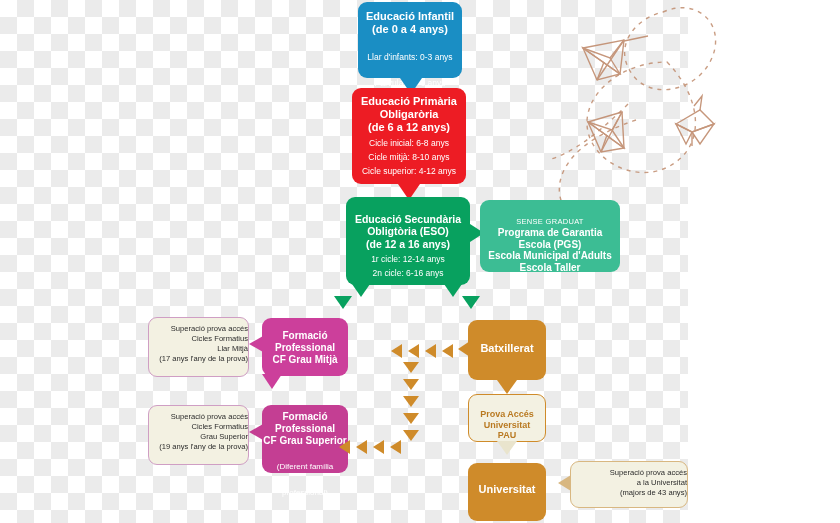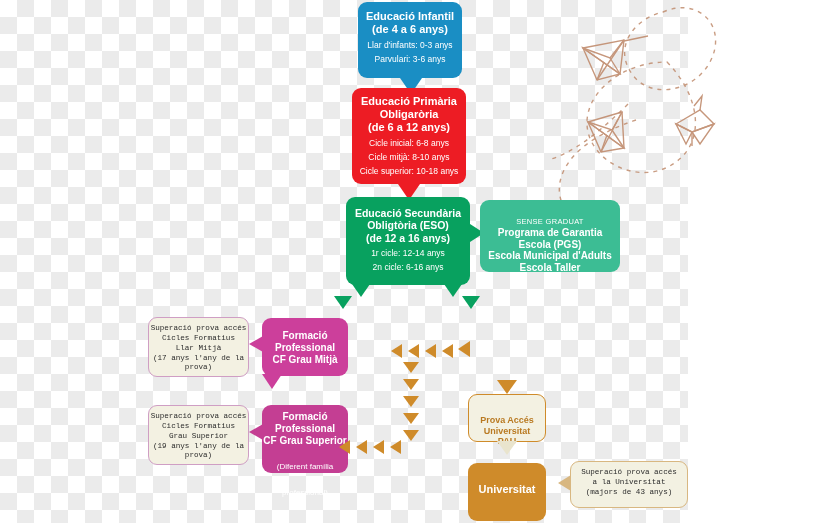--- a/index.html
+++ b/index.html
@@ -20,42 +20,42 @@
   .node {
     position:absolute;
     box-sizing:border-box;
     text-align:center;
     line-height:1.18;
     color:#ffffff;
   }
   .node .ttl { font-weight:bold; display:block; }
   .node .sub { display:block; }
   .callout {
-    position:absolute; box-sizing:border-box; text-align:center;
-    background:#f3f1e2; color:#2b2b2b; line-height:1.3;font-family:Liberation Mono, monospace;
+    position:absolute; box-sizing:border-box; text-align:right;
+    background:#f3f1e2; color:#2b2b2b; line-height:1.3;
   }
 
   
   #box-infantil{
     left:358px; top:2px; width:104px; height:76px;
     background:#1a8ec4; border-radius:9px; padding-top:8px;
   }
   #box-infantil .ttl{ font-size:11px; }
-  #box-infantil .sub{ font-size:8.5px; margin-top:4px; }
+  #box-infantil .sub{ font-size:8.5px; margin-top:16px; }
 
   #box-primaria{
     left:352px; top:88px; width:114px; height:96px;
     background:#ed1c24; border-radius:9px; padding-top:7px;
   }
   #box-primaria .ttl{ font-size:11px; }
   #box-primaria .sub{ font-size:8.5px; margin-top:4px; }
 
   #box-eso{
     left:346px; top:197px; width:124px; height:88px;
-    background:#08a15f; border-radius:9px; padding-top:10px;
+    background:#08a15f; border-radius:9px; padding-top:16px;
   }
   #box-eso .ttl{ font-size:10.5px; }
   #box-eso .sub{ font-size:8.5px; margin-top:4px; }
 
   #box-pgs{
     left:480px; top:200px; width:140px; height:72px;
     background:#3cbd94; border-radius:9px; padding-top:18px;
   }
   #box-pgs .lead{ display:block; font-size:7.5px; letter-spacing:.3px; }
   #box-pgs .ttl{ font-size:10px; margin-top:0; }
@@ -81,21 +81,21 @@
 
   #box-universitat{
     left:468px; top:463px; width:78px; height:58px;
     background:#cf8b2a; border-radius:9px; padding-top:20px;
   }
   #box-universitat .ttl{ font-size:11px; }
 
   #box-pau{
     left:468px; top:394px; width:78px; height:48px;
     background:#f3f1e2; border:1.5px solid #cf8b2a; border-radius:9px;
-    padding-top:20px; color:#b97a22;
+    padding-top:14px; color:#b97a22;
   }
   #box-pau .ttl{ font-size:9px; font-weight:bold; }
 
   
   #cal-mitja{ left:148px; top:317px; width:101px; height:60px;
     border:1.5px solid #cf9ec4; border-radius:9px; padding-top:6px; font-size:7.6px; }
   #cal-superior{ left:148px; top:405px; width:101px; height:60px;
     border:1.5px solid #cf9ec4; border-radius:9px; padding-top:6px; font-size:7.6px; }
   #cal-uni{ left:570px; top:461px; width:118px; height:47px;
     border:1.5px solid #d8b781; border-radius:9px; padding-top:6px; font-size:7.6px; }
@@ -145,33 +145,33 @@
       <path d="M694 106 L702 96 L700 110"></path>
       <path d="M676 124 L700 110 L714 124 L692 132 Z"></path>
       <path d="M676 124 L692 132 L686 144 L676 124 Z"></path>
       <path d="M714 124 L692 132 L700 144 L714 124 Z"></path>
       <path d="M692 132 L692 146"></path>
     </g>
   </svg>
 
   <div class="node" id="box-infantil">
     <span class="ttl">Educació Infantil</span>
-    <span class="ttl">(de 4 a 6 anys)</span>
+    <span class="ttl">(de 0 a 4 anys)</span>
     <span class="sub">Llar d'infants: 0-3 anys</span>
     <span class="sub">Parvulari: 3-6 anys</span>
   </div>
   <div class="tail" style="left:400px; top:78px; border-left:11px solid transparent; border-right:11px solid transparent; border-top:16px solid #1a8ec4;"></div>
 
   <div class="node" id="box-primaria">
     <span class="ttl">Educació Primària</span>
     <span class="ttl">Obligaròria</span>
     <span class="ttl">(de 6 a 12 anys)</span>
     <span class="sub">Cicle inicial: 6-8 anys</span>
     <span class="sub">Cicle mitjà: 8-10 anys</span>
-    <span class="sub">Cicle superior: 10-18 anys</span>
+    <span class="sub">Cicle superior: 4-12 anys</span>
   </div>
   <div class="tail" style="left:398px; top:184px; border-left:11px solid transparent; border-right:11px solid transparent; border-top:16px solid #ed1c24;"></div>
 
   <div class="node" id="box-eso">
     <span class="ttl">Educació Secundària</span>
     <span class="ttl">Obligtòria (ESO)</span>
     <span class="ttl">(de 12 a 16 anys)</span>
     <span class="sub">1r cicle: 12-14 anys</span>
     <span class="sub">2n cicle: 6-16 anys</span>
   </div>
@@ -222,20 +222,23 @@
     <div>(19 anys l'any de la prova)</div>
   </div>
 
   <div class="callout" id="cal-uni">
     <div>Superació prova accés</div>
     <div>a la Universitat</div>
     <div>(majors de 43 anys)</div>
   </div>
   <div class="tail" style="left:558px; top:475px; border-top:8px solid transparent; border-bottom:8px solid transparent; border-right:13px solid #d8b781;"></div>
 
+  <div class="node" id="box-batxillerat">
+    <span class="ttl">Batxillerat</span>
+  </div>
   <div class="tail" style="left:458px; top:341px; border-top:8px solid transparent; border-bottom:8px solid transparent; border-right:12px solid #cf8b2a;"></div>
   <div class="tail" style="left:497px; top:380px; border-left:10px solid transparent; border-right:10px solid transparent; border-top:14px solid #cf8b2a;"></div>
 
   <div class="arrow ar-left" style="left:442px; top:344px;"></div>
   <div class="arrow ar-left" style="left:425px; top:344px;"></div>
   <div class="arrow ar-left" style="left:408px; top:344px;"></div>
   <div class="arrow ar-left" style="left:391px; top:344px;"></div>
   <div class="arrow ar-down" style="left:403px; top:362px;"></div>
   <div class="arrow ar-down" style="left:403px; top:379px;"></div>
   <div class="arrow ar-down" style="left:403px; top:396px;"></div>

